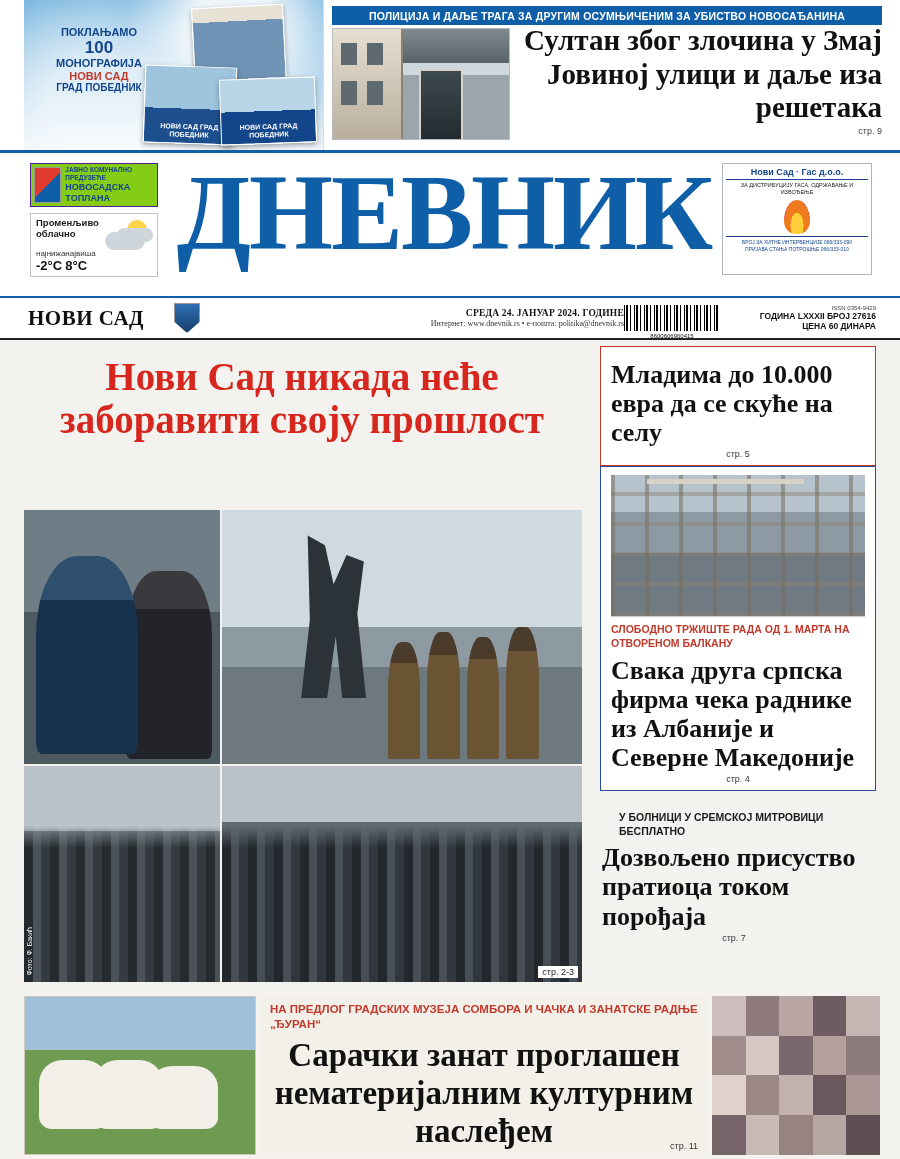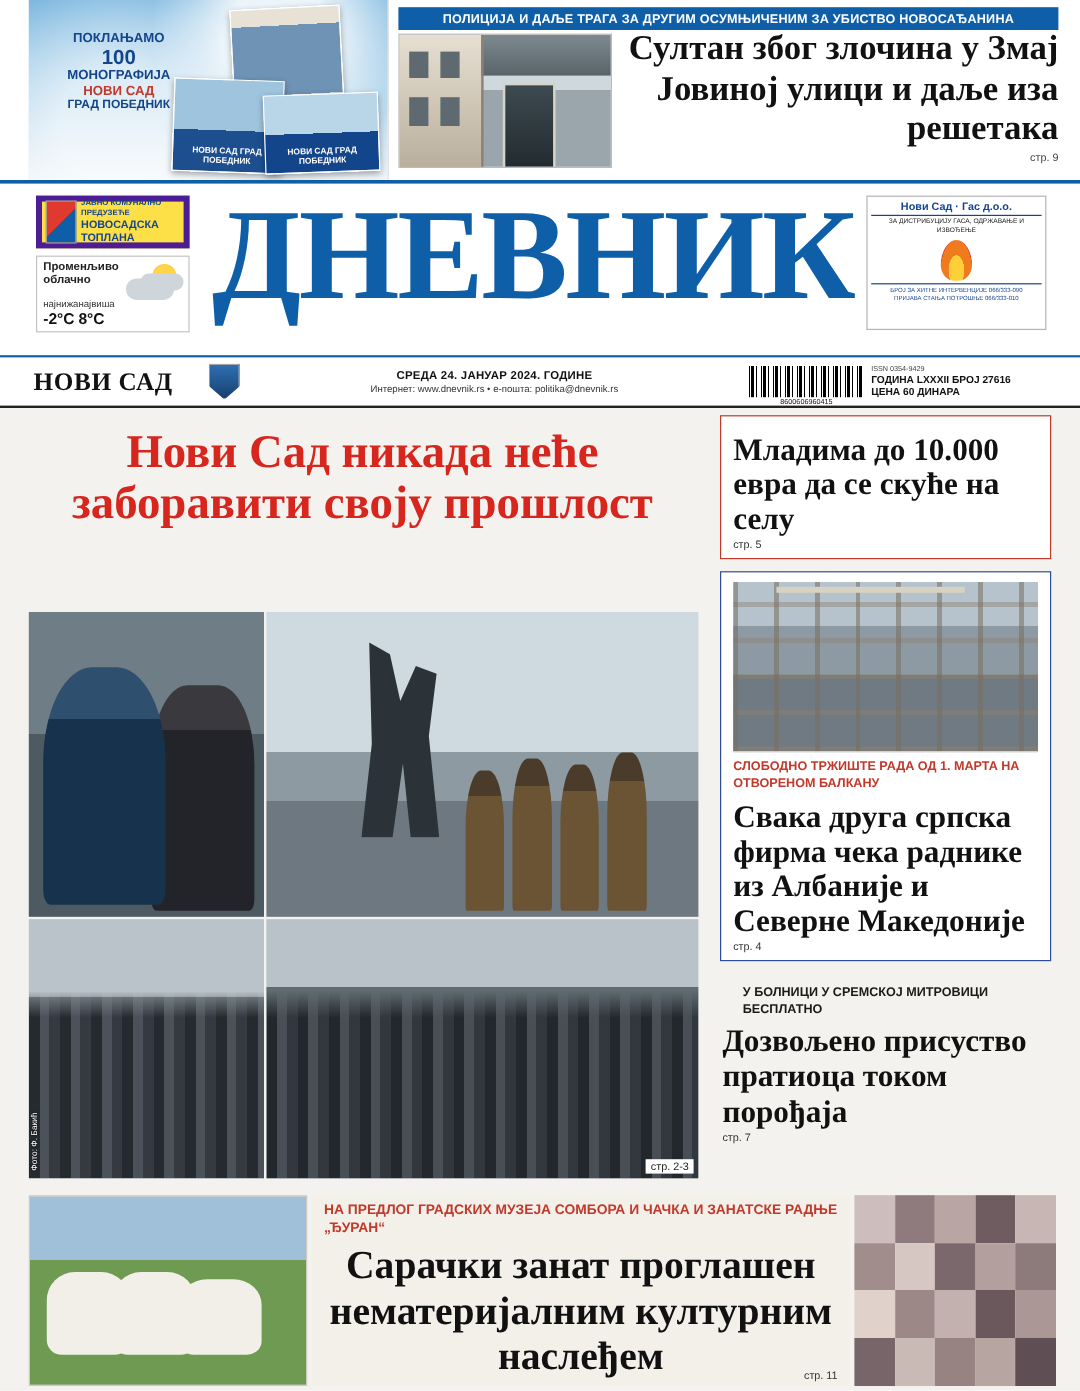--- a/index.html
+++ b/index.html
@@ -143,22 +143,22 @@
     font-family: "Liberation Serif", serif;
     font-weight: bold;
     font-size: 108px;
     line-height: 1;
     color: #0f5fa8;
     letter-spacing: -2px;
   }
   .ad-left {
     position: absolute; left: 30px; top: 10px;
     width: 128px; height: 44px;
-    border: 5px solid #4c1d95;
-    background: #fde047;
+    border: 1px solid #4c1d95;
+    background: #84cc16;
     display: flex; align-items: center; gap: 4px; padding: 3px;
   }
   .ad-left-logo {
     width: 34px; height: 36px;
     background: linear-gradient(135deg,#e03a2f 0 50%, #0f5fa8 50% 100%);
     border: 1px solid #999;
   }
   .ad-left-txt {
     font-family: "Liberation Sans", sans-serif;
     font-size: 6.5px; line-height: 1.25; color: #15448d; font-weight: bold;
@@ -222,36 +222,36 @@
     font-family: "Liberation Serif", serif; font-weight: bold;
     font-size: 21px; color: #111; margin-left: 28px; letter-spacing: .5px;
   }
   .crest {
     width: 26px; height: 30px; margin-left: 30px;
     background: linear-gradient(180deg,#2f6fb2,#17406e);
     clip-path: polygon(0 0,100% 0,100% 62%,50% 100%,0 62%);
     border: 1px solid #999;
   }
   .date-block {
-    flex: 1; text-align: center;
-    font-family: Liberation Sans, sans-serif;
+    flex: 1; text-align: right;
+    font-family: Liberation Serif, serif;
   }
   .date-line { font-size: 9.5px; font-weight: bold; color: #111; letter-spacing: .2px; }
   .web-line { font-size: 8px; color: #333; margin-top: 1px; }
   .barcode {
     width: 96px; height: 26px; margin-right: 6px;
     background: repeating-linear-gradient(90deg,#000 0 1px,#fff 1px 2px,#000 2px 4px,#fff 4px 6px,#000 6px 7px,#fff 7px 10px);
     position: relative;
   }
   .barcode span {
     position: absolute; bottom: -8px; left: 0; width: 100%;
     font-family: "Liberation Sans", sans-serif; font-size: 6px; text-align: center; color: #111;
   }
   .issue-block {
-    width: 150px; margin-right: 24px; 
+    width: 150px; margin-right: 24px; text-align: right;
     font-family: "Liberation Sans", sans-serif;
   }
   .issn { font-size: 6px; color: #444; }
   .issue { font-size: 8.5px; color: #111; font-weight: bold; }
   .price { font-size: 8.5px; color: #111; font-weight: bold; }
 
   
   .main {
     position: absolute;
     top: 346px; left: 24px;
@@ -347,23 +347,23 @@
     color: #c0392b; text-transform: uppercase;
   }
   .box-kicker.dark { color: #1b1b1b; margin-left: 17px; }
   .box-title {
     font-family: "Liberation Serif", serif;
     font-weight: bold; font-size: 26px; line-height: 1.12;
     color: #111; margin-top: 5px;
   }
   .box-ref {
     font-family: "Liberation Sans", sans-serif;
-    font-size: 9px; color: #333; text-align: left; margin-top: 2px;
-  }
-  .r2 { margin-top: 10px; }
+    font-size: 9px; color: #333; text-align: center; margin-top: 2px;
+  }
+  .r2 { }
   .r2-photo {
     width: 100%; height: 142px;
     background:
       linear-gradient(180deg,#b6c3cc 0 26%, #8d9aa3 26% 55%, #6f7a83 55% 100%);
     position: relative; overflow: hidden; border-bottom: 1px solid #ccc;
   }
   .scaff {
     position: absolute; inset: 0;
     background:
       repeating-linear-gradient(90deg, rgba(120,110,95,.55) 0 4px, transparent 4px 34px),

